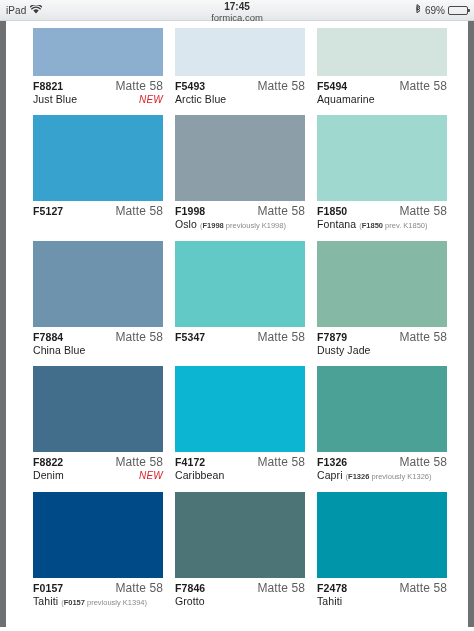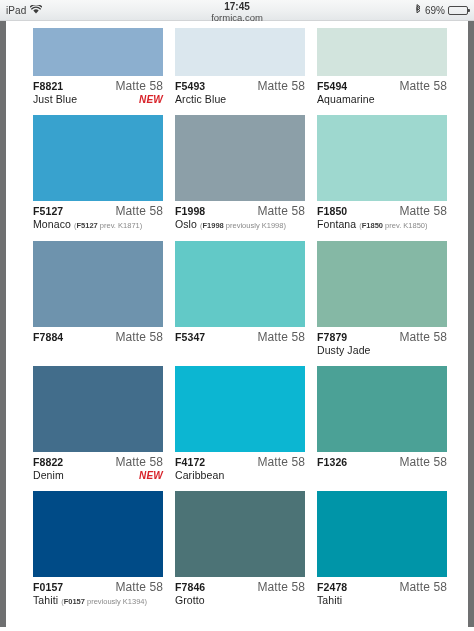--- a/index.html
+++ b/index.html
@@ -160,21 +160,21 @@
     letter-spacing: 0;
   }
   .alt b {
     color: #3c3c3c;
     font-weight: bold;
     font-size: 7.5px;
   }
   .new-badge {
     margin-left: auto;
     font-size: 10px;
-    font-weight: bold;
+    font-weight: normal;
     font-style: italic;
     color: #d8232a;
     letter-spacing: .2px;
   }
 </style>
 </head>
 <body>
 
 <div class="statusbar">
   <div class="sb-left">
@@ -249,24 +249,20 @@
             </div>
           </div>
         </div>
         <div class="cell">
           <div class="chip tall" style="background: rgb(56, 162, 206);"></div>
           <div class="meta">
             <div class="meta-row">
               <span class="code">F5127</span>
               <span class="finish">Matte 58</span>
             </div>
-            <div class="meta-row">
-              <span class="name">Monaco</span>
-              <span class="alt">(<b>F5127</b> prev. K1871)</span>
-            </div>
           </div>
         </div>
         <div class="cell">
           <div class="chip tall" style="background: rgb(140, 159, 168);"></div>
           <div class="meta">
             <div class="meta-row">
               <span class="code">F1998</span>
               <span class="finish">Matte 58</span>
             </div>
             <div class="meta-row">
@@ -288,20 +284,23 @@
             </div>
           </div>
         </div>
         <div class="cell">
           <div class="chip tall" style="background: rgb(110, 147, 173);"></div>
           <div class="meta">
             <div class="meta-row">
               <span class="code">F7884</span>
               <span class="finish">Matte 58</span>
             </div>
+            <div class="meta-row">
+              <span class="name">China Blue</span>
+            </div>
           </div>
         </div>
         <div class="cell">
           <div class="chip tall" style="background: rgb(98, 201, 199);"></div>
           <div class="meta">
             <div class="meta-row">
               <span class="code">F5347</span>
               <span class="finish">Matte 58</span>
             </div>
           </div>
@@ -343,20 +342,24 @@
             </div>
           </div>
         </div>
         <div class="cell">
           <div class="chip tall" style="background: rgb(75, 161, 150);"></div>
           <div class="meta">
             <div class="meta-row">
               <span class="code">F1326</span>
               <span class="finish">Matte 58</span>
             </div>
+            <div class="meta-row">
+              <span class="name">Capri</span>
+              <span class="alt">(<b>F1326</b> previously K1326)</span>
+            </div>
           </div>
         </div>
         <div class="cell">
           <div class="chip tall" style="background: rgb(0, 75, 135);"></div>
           <div class="meta">
             <div class="meta-row">
               <span class="code">F0157</span>
               <span class="finish">Matte 58</span>
             </div>
             <div class="meta-row">

